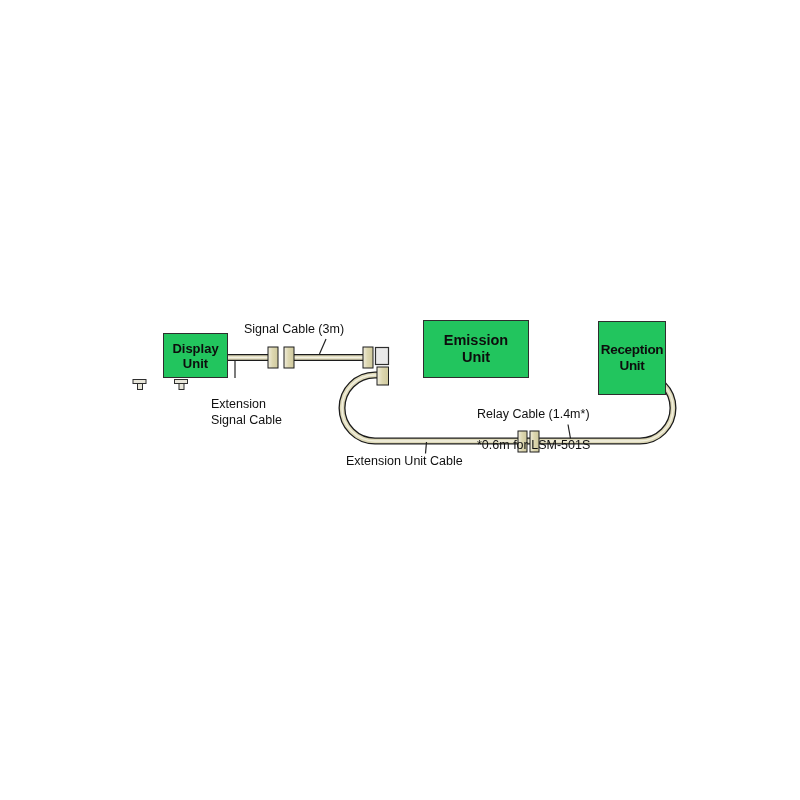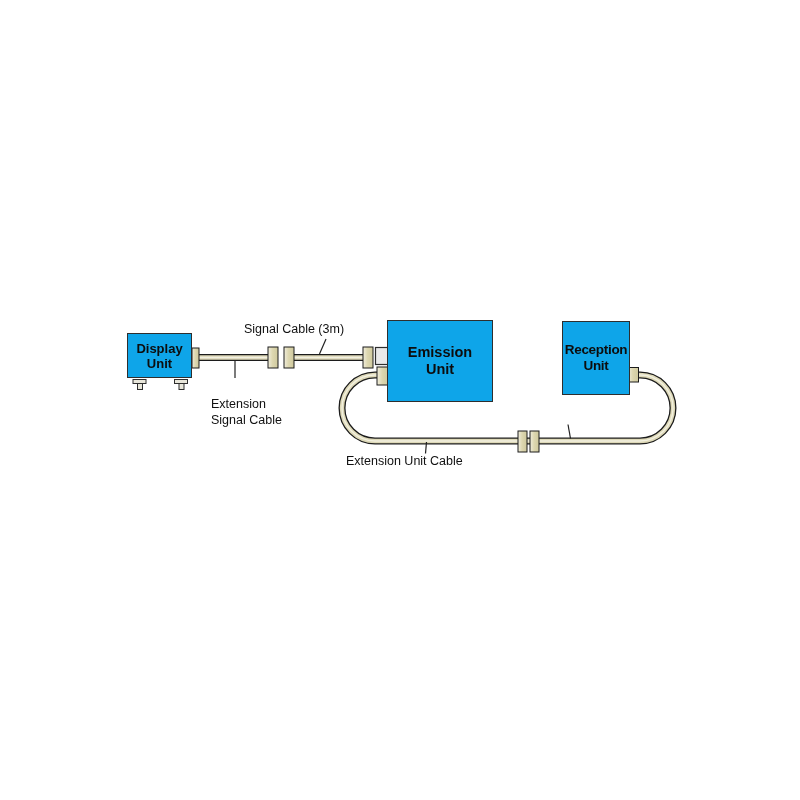--- a/index.html
+++ b/index.html
@@ -17,37 +17,38 @@
   }
   .diagram-svg {
     position: absolute;
     left: 0;
     top: 0;
     width: 800px;
     height: 800px;
   }
   .unit-box {
     position: absolute;
-    background: #0ea5e9;
+    background: #22c55e;
     border: 1.6px solid #2e2e2e;
     display: flex;
     align-items: center;
     justify-content: center;
     text-align: center;
     box-sizing: border-box;
     z-index: 3;
+    margin-left: 36px;
   }
   .unit-box span {
     font-weight: bold;
     color: #0d0d0d;
     white-space: pre-line;
   }
   .display-unit  { left: 127px; top: 333px; width: 65px;  height: 45px; }
   .display-unit span  { font-size: 13px;   line-height: 15px; }
-  .emission-unit { left: 387px; top: 320px; width: 106px; height: 82px; }
+  .emission-unit { left: 387px; top: 320px; width: 106px; height: 58px; }
   .emission-unit span { font-size: 14.5px; line-height: 17px; }
   .reception-unit{ left: 562px; top: 321px; width: 68px;  height: 74px; }
   .reception-unit span{ font-size: 13.5px; line-height: 16px; letter-spacing: -0.3px; }
   .cable-label {
     position: absolute;
     font-size: 12.5px;
     line-height: 15.5px;
     color: #111111;
     white-space: pre-line;
     z-index: 2;
@@ -123,16 +124,20 @@
   <div class="unit-box reception-unit">
     <span>Reception
 Unit</span>
   </div>
 
   <div class="cable-label signal-cable-label">Signal Cable (3m)</div>
 
   <div class="cable-label extension-signal-label">Extension
 Signal Cable</div>
 
+  <div class="cable-label relay-cable-label">
+    <div>Relay Cable (1.4m*)</div>
+    <div>*0.6m for LSM-501S</div>
+  </div>
 
   <div class="cable-label extension-relay-label">Extension Unit Cable</div>
 
 </div>
 
 </body></html>

